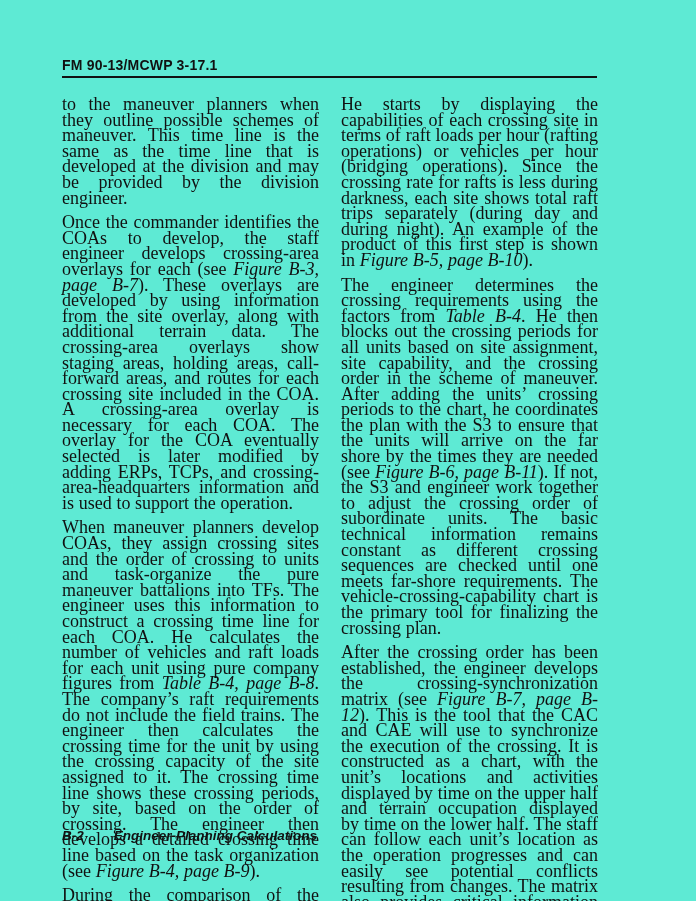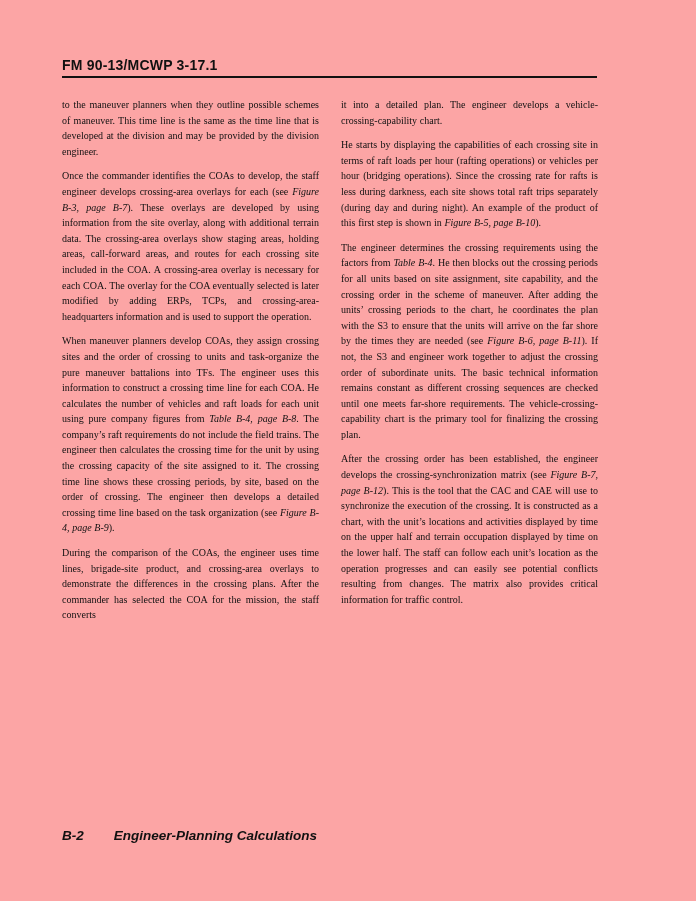--- a/index.html
+++ b/index.html
@@ -4,21 +4,21 @@
 <style>
   html, body {
     margin: 0;
     padding: 0;
     background: #ffffff;
   }
   .page {
     position: relative;
     width: 696px;
     height: 901px;
-    background: #fca5a5;
+    background: #5eead4;
     color: #111111;
     font-family: "Liberation Serif", serif;
     overflow: hidden;
   }
   .header-title {
     position: absolute;
     left: 62px;
     top: 57px;
     font-family: "Liberation Sans", sans-serif;
     font-weight: bold;
@@ -42,21 +42,21 @@
     width: 536px;
     display: flex;
     gap: 22px;
   }
   .col {
     width: 257px;
     flex: 0 0 257px;
   }
   .para {
     margin: 0 0 9px 0;
-    font-size: 10px;
+    font-size: 18px;
     line-height: 15.6px;
     text-align: justify;
     text-justify: inter-word;
     hyphens: auto;
     -webkit-hyphens: auto;
     word-spacing: 0.2px;
   }
   .para:last-child { margin-bottom: 0; }
   .em { font-style: italic; }
   .footer {
@@ -82,21 +82,20 @@
   <div class="header-rule"></div>
 
   <div class="columns">
     <div class="col">
         <p class="para"><span>to the maneuver planners when they outline possible schemes of maneuver. This time line is the same as the time line that is developed at the division and may be provided by the division engineer.</span></p>
         <p class="para"><span>Once the commander identifies the COAs to develop, the staff engineer develops crossing-area overlays for each (see </span><span class="em">Figure B-3, page B-7</span><span>). These overlays are developed by using information from the site overlay, along with additional terrain data. The crossing-area overlays show staging areas, holding areas, call-forward areas, and routes for each crossing site included in the COA. A crossing-area overlay is necessary for each COA. The overlay for the COA eventually selected is later modified by adding ERPs, TCPs, and crossing-area-headquarters information and is used to support the operation.</span></p>
         <p class="para"><span>When maneuver planners develop COAs, they assign crossing sites and the order of crossing to units and task-organize the pure maneuver battalions into TFs. The engineer uses this information to construct a crossing time line for each COA. He calculates the number of vehicles and raft loads for each unit using pure company figures from </span><span class="em">Table B-4, page B-8</span><span>. The company’s raft requirements do not include the field trains. The engineer then calculates the crossing time for the unit by using the crossing capacity of the site assigned to it. The crossing time line shows these crossing periods, by site, based on the order of crossing. The engineer then develops a detailed crossing time line based on the task organization (see </span><span class="em">Figure B-4, page B-9</span><span>).</span></p>
         <p class="para"><span>During the comparison of the COAs, the engineer uses time lines, brigade-site product, and crossing-area overlays to demonstrate the differences in the crossing plans. After the commander has selected the COA for the mission, the staff converts</span></p>
       </div>
     <div class="col">
-        <p class="para"><span>it into a detailed plan. The engineer develops a vehicle-crossing-capability chart.</span></p>
         <p class="para"><span>He starts by displaying the capabilities of each crossing site in terms of raft loads per hour (rafting operations) or vehicles per hour (bridging operations). Since the crossing rate for rafts is less during darkness, each site shows total raft trips separately (during day and during night). An example of the product of this first step is shown in </span><span class="em">Figure B-5, page B-10</span><span>).</span></p>
         <p class="para"><span>The engineer determines the crossing requirements using the factors from </span><span class="em">Table B-4</span><span>. He then blocks out the crossing periods for all units based on site assignment, site capability, and the crossing order in the scheme of maneuver. After adding the units’ crossing periods to the chart, he coordinates the plan with the S3 to ensure that the units will arrive on the far shore by the times they are needed (see </span><span class="em">Figure B-6, page B-11</span><span>). If not, the S3 and engineer work together to adjust the crossing order of subordinate units. The basic technical information remains constant as different crossing sequences are checked until one meets far-shore requirements. The vehicle-crossing-capability chart is the primary tool for finalizing the crossing plan.</span></p>
         <p class="para"><span>After the crossing order has been established, the engineer develops the crossing-synchronization matrix (see </span><span class="em">Figure B-7, page B-12</span><span>). This is the tool that the CAC and CAE will use to synchronize the execution of the crossing. It is constructed as a chart, with the unit’s locations and activities displayed by time on the upper half and terrain occupation displayed by time on the lower half. The staff can follow each unit’s location as the operation progresses and can easily see potential conflicts resulting from changes. The matrix also provides critical information for traffic control.</span></p>
       </div>
   </div>
 
   <div class="footer">
     <span class="page-num">B-2</span><span>Engineer-Planning Calculations</span>
   </div>
 

